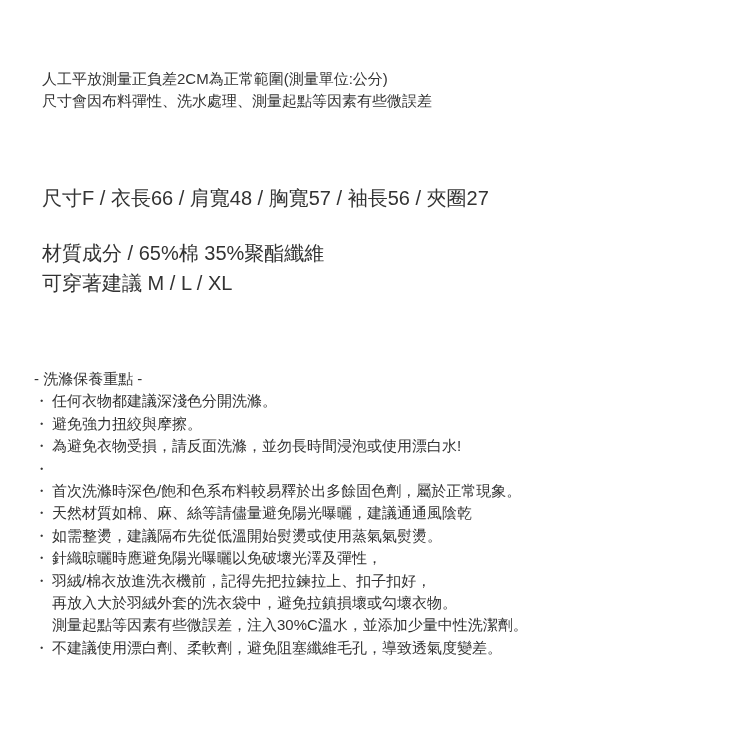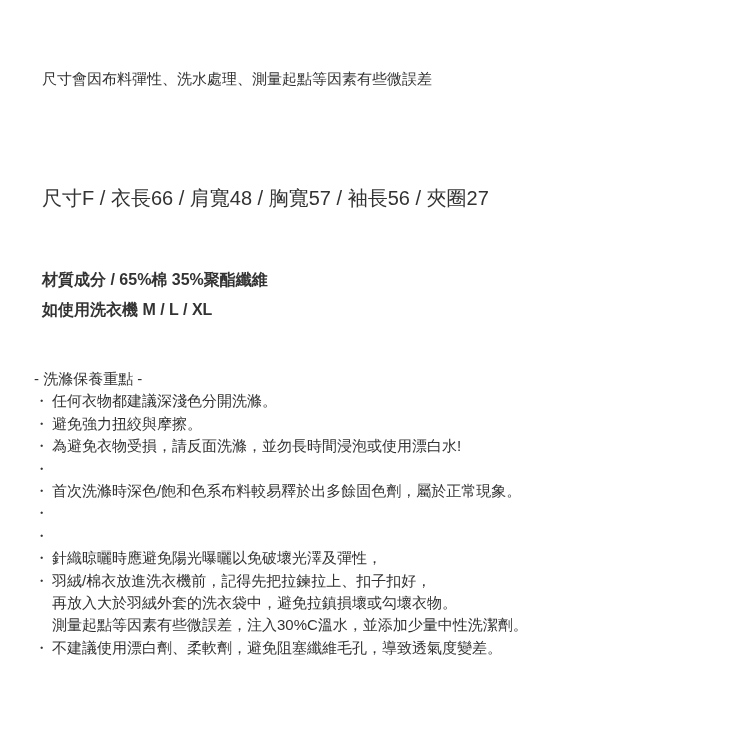--- a/index.html
+++ b/index.html
@@ -26,24 +26,23 @@
   .size-line {
     position: absolute;
     left: 42px;
     top: 184px;
     font-size: 20px;
     line-height: 28px;
   }
   .material-block {
     position: absolute;
     left: 42px;
-    top: 265px;
-    font-size: 16px;
+    top: 238px;
+    font-size: 20px;
     line-height: 30px;
-    font-weight: bold;
   }
   .care-block {
     position: absolute;
     left: 34px;
     top: 368px;
     font-size: 15px;
     line-height: 22.4px;
   }
   .care-item {
     display: flex;
@@ -55,28 +54,29 @@
     display: inline-block;
   }
   .care-text {
     white-space: nowrap;
   }
 </style>
 </head>
 <body style="color: rgb(51, 51, 51); background: rgb(255, 255, 255);">
 
 <div class="notes">
+  <div>人工平放測量正負差2CM為正常範圍(測量單位:公分)</div>
   <div>尺寸會因布料彈性、洗水處理、測量起點等因素有些微誤差</div>
 </div>
 
 <div class="size-line">尺寸F / 衣長66 / 肩寬48 / 胸寬57 / 袖長56 / 夾圈27</div>
 
 <div class="material-block">
   <div>材質成分 / 65%棉 35%聚酯纖維</div>
-  <div>如使用洗衣機 M / L / XL</div>
+  <div>可穿著建議 M / L / XL</div>
 </div>
 
 <div class="care-block">
   <div class="care-title">- 洗滌保養重點 -</div>
   <div>
       <div class="care-item">
         <span class="bullet">・</span>
         <span class="care-text">任何衣物都建議深淺色分開洗滌。</span>
       </div>
       <div class="care-item">
@@ -89,23 +89,25 @@
       </div>
       <div class="care-item">
         <span class="bullet">・</span>
       </div>
       <div class="care-item">
         <span class="bullet">・</span>
         <span class="care-text">首次洗滌時深色/飽和色系布料較易釋於出多餘固色劑，屬於正常現象。</span>
       </div>
       <div class="care-item">
         <span class="bullet">・</span>
+        <span class="care-text">天然材質如棉、麻、絲等請儘量避免陽光曝曬，建議通通風陰乾</span>
       </div>
       <div class="care-item">
         <span class="bullet">・</span>
+        <span class="care-text">如需整燙，建議隔布先從低溫開始熨燙或使用蒸氣氣熨燙。</span>
       </div>
       <div class="care-item">
         <span class="bullet">・</span>
         <span class="care-text">針織晾曬時應避免陽光曝曬以免破壞光澤及彈性，</span>
       </div>
       <div class="care-item">
         <span class="bullet">・</span>
         <span class="care-text">羽絨/棉衣放進洗衣機前，記得先把拉鍊拉上、扣子扣好，</span>
       </div>
       <div class="care-item">

